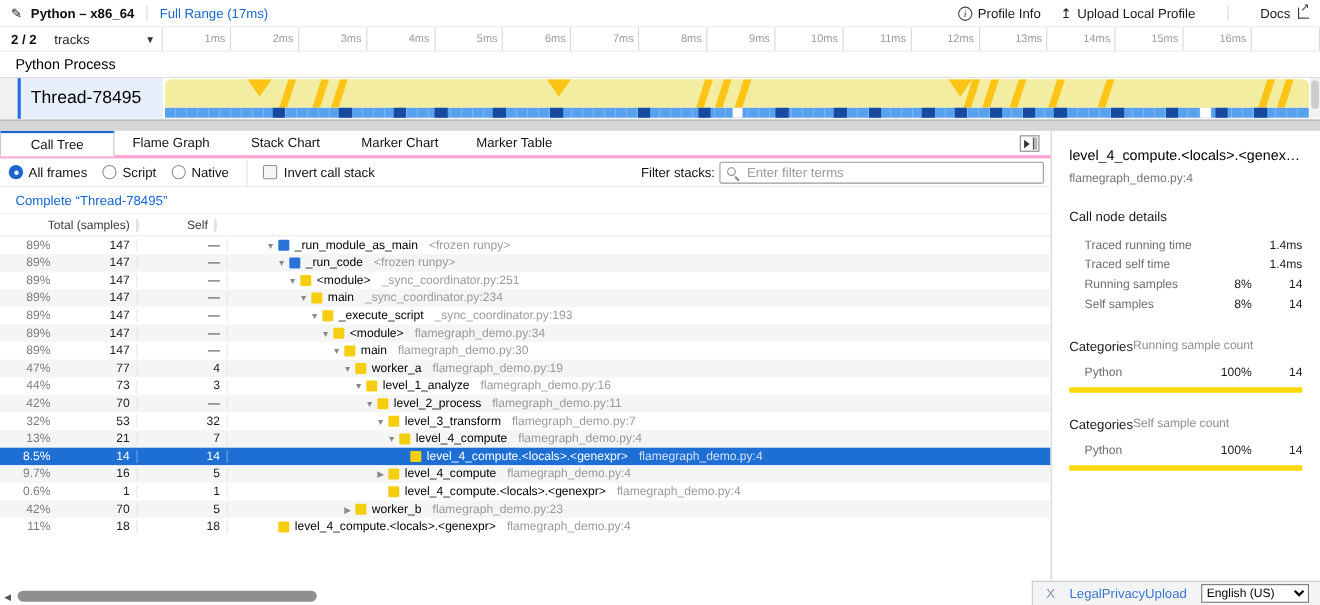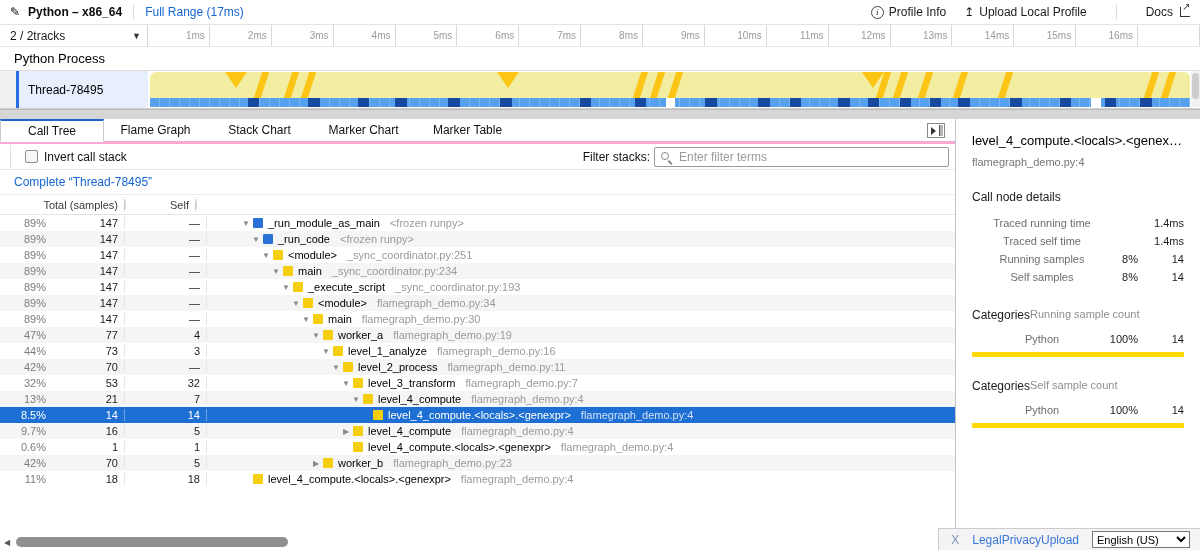--- a/index.html
+++ b/index.html
@@ -16,34 +16,34 @@
   .topbar-right { margin-left:auto; display:flex; align-items:center; gap:18px; }
   .tb-item { display:flex; align-items:center; gap:5px; color:#1a1a1a; cursor:pointer; }
   .info-ico { display:inline-flex; width:13px; height:13px; border:1px solid #444; border-radius:50%; font-size:9px; align-items:center; justify-content:center; font-family:"Liberation Serif",serif; font-style:italic; }
   .up-ico { font-size:12px; }
   .ext-ico { position:relative; width:10px; height:10px; border:1px solid #333; border-top:none; border-right:none; display:inline-block; margin-left:2px; }
   .ext-ico::after { content:"↗"; position:absolute; top:-6px; left:1px; font-size:10px; color:#333; }
 
   
   .tl-header { height:22px; display:flex; flex:none; border-bottom:1px solid #e6e6e6; background:#fff; }
   .tracks-select { width:148px; flex:none; display:flex; align-items:center; padding:0 6px 0 10px; border-right:1px solid #d6d6d6; font-size:12px; cursor:pointer; }
-  .tracks-strong { font-weight:normal; margin-right:0; }
+  .tracks-strong { font-weight:bold; margin-right:16px; }
   .tracks-rest { color:#222; }
   .tracks-caret { margin-left:auto; font-size:9px; color:#333; }
   .ruler { flex:1; display:flex; }
   .ruler .tick { width:calc(100%/17); flex:none; border-right:1px solid #d8d8d8; font-size:10px; color:#9a9a9a; text-align:right; padding-right:4px; line-height:21px; }
   .ruler .tick.last { border-right:1px solid #d8d8d8; }
 
   
   .process-row { height:24px; flex:none; background:#fff; border-bottom:1px solid #dedede; display:flex; align-items:center; padding-left:14px; font-size:13px; color:#000; }
   .thread-row { height:38px; flex:none; display:flex; background:#fff; border-bottom:1px solid #cfcfcf; position:relative; }
   .thread-label { width:148px; flex:none; background:#f1f1f1; display:flex; }
   .thread-label .gutter { width:16px; flex:none; }
   .thread-label .selbar { width:3px; flex:none; background:var(--thread-bar); }
-  .thread-label .lbl { flex:1; background:var(--thread-bg); display:flex; align-items:center; padding-left:9px; font-size:12px; color:#000; }
+  .thread-label .lbl { flex:1; background:var(--thread-bg); display:flex; align-items:center; padding-left:9px; font-size:16px; color:#000; }
   .track-area { flex:1; position:relative; margin-right:10px; cursor:crosshair; }
   .cpu-graph { position:absolute; left:2px; right:0; top:1px; bottom:10px; background:var(--graph-yellow); border-radius:6px 6px 0 0; overflow:hidden; }
   .marker-tri { position:absolute; top:0; width:0; height:0; border-left:11px solid transparent; border-right:11px solid transparent; border-top:16px solid var(--marker-gold); }
   .marker-slash { position:absolute; top:0; bottom:0; width:7px; background:var(--marker-gold); transform:skewX(-18deg); }
   .sample-strip { position:absolute; left:2px; right:0; bottom:1px; height:9px; background:repeating-linear-gradient(90deg, var(--strip-blue) 0 9px, var(--strip-sep) 9px 10px); }
   .sample-dark { position:absolute; top:0; bottom:0; width:1.1%; background:var(--strip-dark); }
   .sample-gap { position:absolute; top:0; bottom:0; width:0.9%; background:#fff; }
   .tl-vscroll { position:absolute; right:0; top:0; bottom:1px; width:9px; background:#f1f1f1; }
   .tl-vscroll .vthumb { position:absolute; left:1px; right:1px; top:2px; height:26px; background:#cdcdcd; border-radius:4px; }
   .band { height:10px; flex:none; background:#d6d6d6; border-top:1px solid #bdbdbd; }
@@ -113,21 +113,21 @@
   .hs-arrow { width:14px; flex:none; text-align:center; font-size:8px; color:#555; cursor:pointer; }
   .hs-track { flex:1; position:relative; height:10px; }
   .hs-thumb { position:absolute; left:2px; top:0; width:272px; height:10px; background:#8f8f8f; border-radius:5px; cursor:grab; }
 
   
   .sidebar { flex:1; background:#fff; padding:14px 16px 0 16px; font-size:11px; overflow:hidden; }
   .sb-title { font-size:13px; color:#000; white-space:nowrap; overflow:hidden; text-overflow:ellipsis; margin-bottom:8px; }
   .sb-file { color:#757575; margin-bottom:22px; }
   .sb-section { font-size:12px; color:#1c1c1c; margin-bottom:10px; }
   .sb-row { display:flex; align-items:center; height:18px; }
-  .sb-label { flex:1; padding-left:14px; color:#6e6e6e;text-align:center; }
+  .sb-label { flex:1; padding-left:14px; color:#6e6e6e; }
   .sb-mid { width:40px; text-align:right; color:#1c1c1c; }
   .sb-val { width:46px; text-align:right; color:#1c1c1c; }
   .sb-cat { margin-top:22px; }
   .sb-cat-head { display:flex; justify-content:flex-start; margin-bottom:8px; }
   .sb-cat-head .h { font-size:12px; color:#1c1c1c; }
   .sb-cat-head .cl { color:#8e8e8e; font-size:11px; }
   .sb-bar { height:5px; background:var(--bar-yellow); margin:4px 0 2px 0; border-radius:1px; }
 
   
   .footer { position:absolute; right:0; bottom:0; height:22px; display:flex; align-items:center; gap:13px; background:#f4f4f6; border-top:1px solid #cbcbcb; border-left:1px solid #cbcbcb; padding:0 10px 0 12px; font-size:12px; z-index:5; }
@@ -259,20 +259,34 @@
           <div class="tab">Stack Chart</div>
           <div class="tab">Marker Chart</div>
           <div class="tab">Marker Table</div>
           <div class="panel-toggle">
           <span class="pt-tri"></span>
           <span class="pt-bar"></span>
         </div>
       </div>
 
       <div class="controls">
+        <div id="radio-group" style="display:flex;align-items:center;">
+            <span class="ctl-item">
+              <span class="radio on"></span>
+              <span>All frames</span>
+            </span>
+            <span class="ctl-item">
+              <span class="radio"></span>
+              <span>Script</span>
+            </span>
+            <span class="ctl-item">
+              <span class="radio"></span>
+              <span>Native</span>
+            </span>
+          </div>
         <span class="ctl-sep"></span>
         <span class="ctl-item">
           <span class="checkbox"></span>
           <span>Invert call stack</span>
         </span>
         <div class="filter-wrap">
           <span class="filter-label">Filter stacks:</span>
           <span class="search-box">
             <span class="mag"></span>
             <input type="text" placeholder="Enter filter terms" style="">

